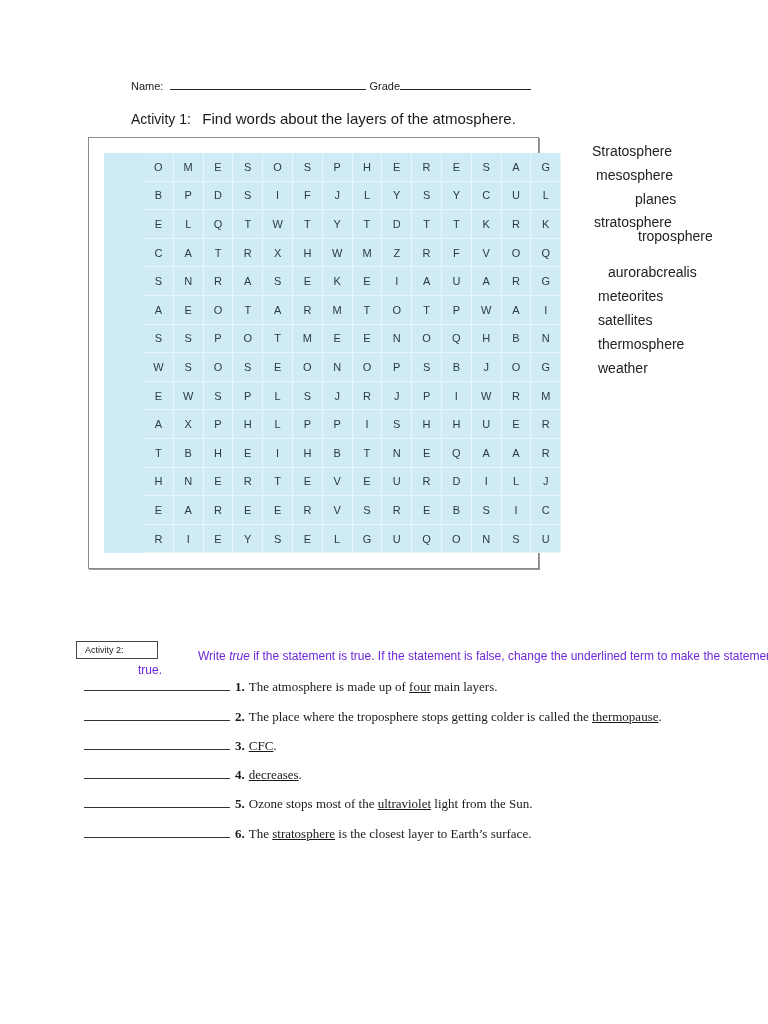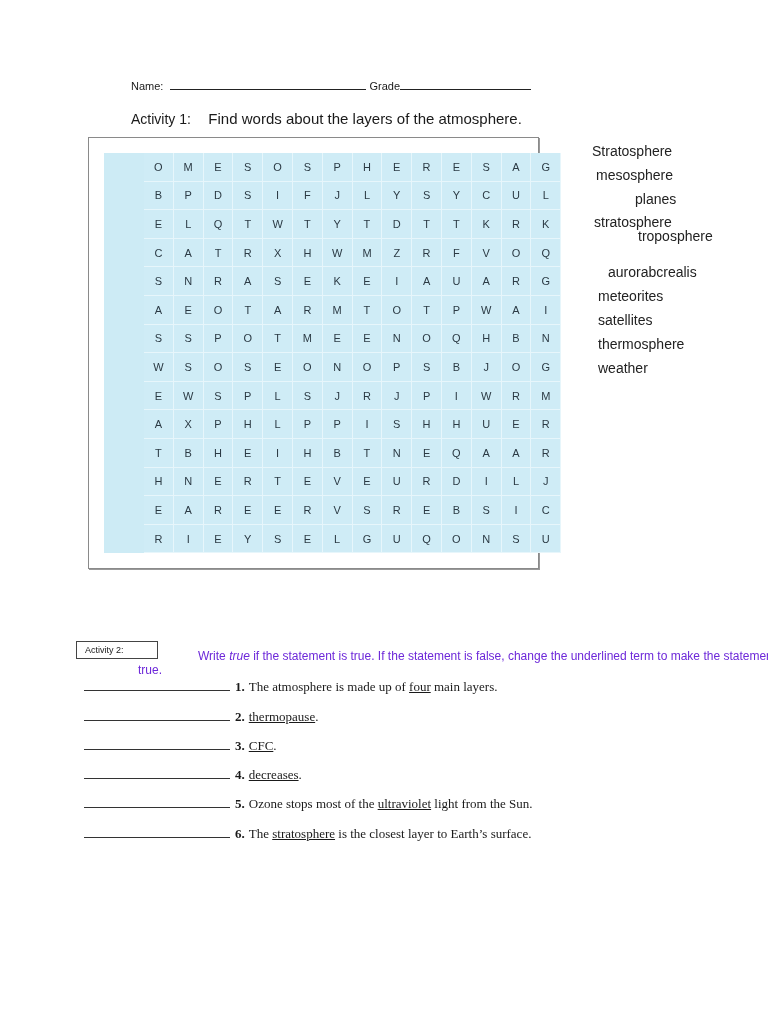--- a/index.html
+++ b/index.html
@@ -6,21 +6,21 @@
   body { width: 768px; height: 1024px; position: relative; overflow: hidden; color: #1a1a1a; }
   .abs { position: absolute; }
   .sans { font-family: "Liberation Sans", "DejaVu Sans", sans-serif; padding-left: 40px; }
   .serif { font-family: "Liberation Serif", "DejaVu Serif", serif; }
 
   #header-line { left: 91px; top: 79px; font-size: 11px; white-space: nowrap; }
   .blank-line { display: inline-block; border-bottom: 1px solid #222; height: 10px; vertical-align: baseline; }
 
   #activity1 { left: 91px; top: 110px; white-space: nowrap; }
   #activity1 .label { font-size: 14px; }
-  #activity1 .instr { font-size: 15px; margin-left: 13px; }
+  #activity1 .instr { font-size: 15px; margin-left: 7px; }
 
   #grid-box { left: 88px; top: 137px; width: 449px; height: 430px; border: 1px solid #8a8a8a; box-shadow: 1px 1px 0 #9a9a9a; background: #fff; }
   #grid { position: absolute; left: 15px; top: 15px; display: grid;
           grid-template-columns: repeat(14, 29.8px); grid-template-rows: repeat(14, 28.6px);
           background: #cdebf5; }
   .cell { display: flex; align-items: center; justify-content: center;
           font-size: 11px; color: #2b3a44; background: #cfecf6;
           border-right: 1px solid #e7f6fb; border-bottom: 1px solid #e7f6fb; box-sizing: border-box; }
 
   #word-list { left: 592px; top: 143px; font-size: 14px; color: #222; }
@@ -271,20 +271,21 @@
     <div class="abs stmt serif" style="top: 678px;">
       <span class="ans"></span>
       <span class="num">1.</span>
       <span style="white-space:pre">The atmosphere is made up of </span>
       <u>four</u>
       <span style="white-space:pre"> main layers.</span>
     </div>
     <div class="abs stmt serif" style="top: 708px;">
       <span class="ans"></span>
       <span class="num">2.</span>
+      <span style="white-space:pre">The place where the troposphere stops getting colder is called the </span>
       <u>thermopause</u>
       <span style="white-space:pre">.</span>
     </div>
     <div class="abs stmt serif" style="top: 737px;">
       <span class="ans"></span>
       <span class="num">3.</span>
       <u>CFC</u>
       <span style="white-space:pre">.</span>
     </div>
     <div class="abs stmt serif" style="top: 766px;">

